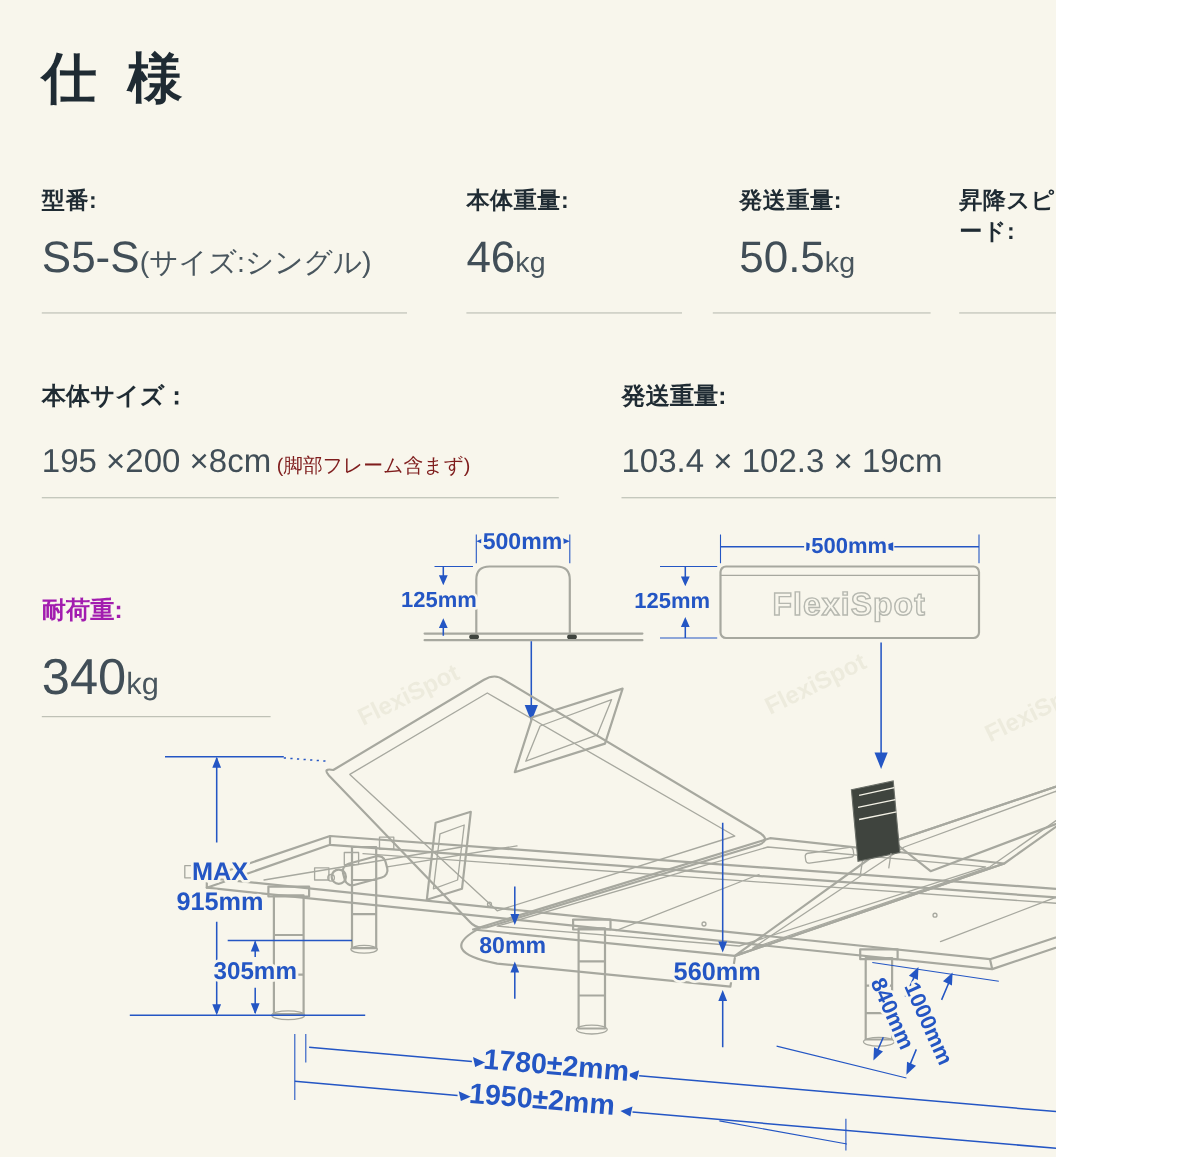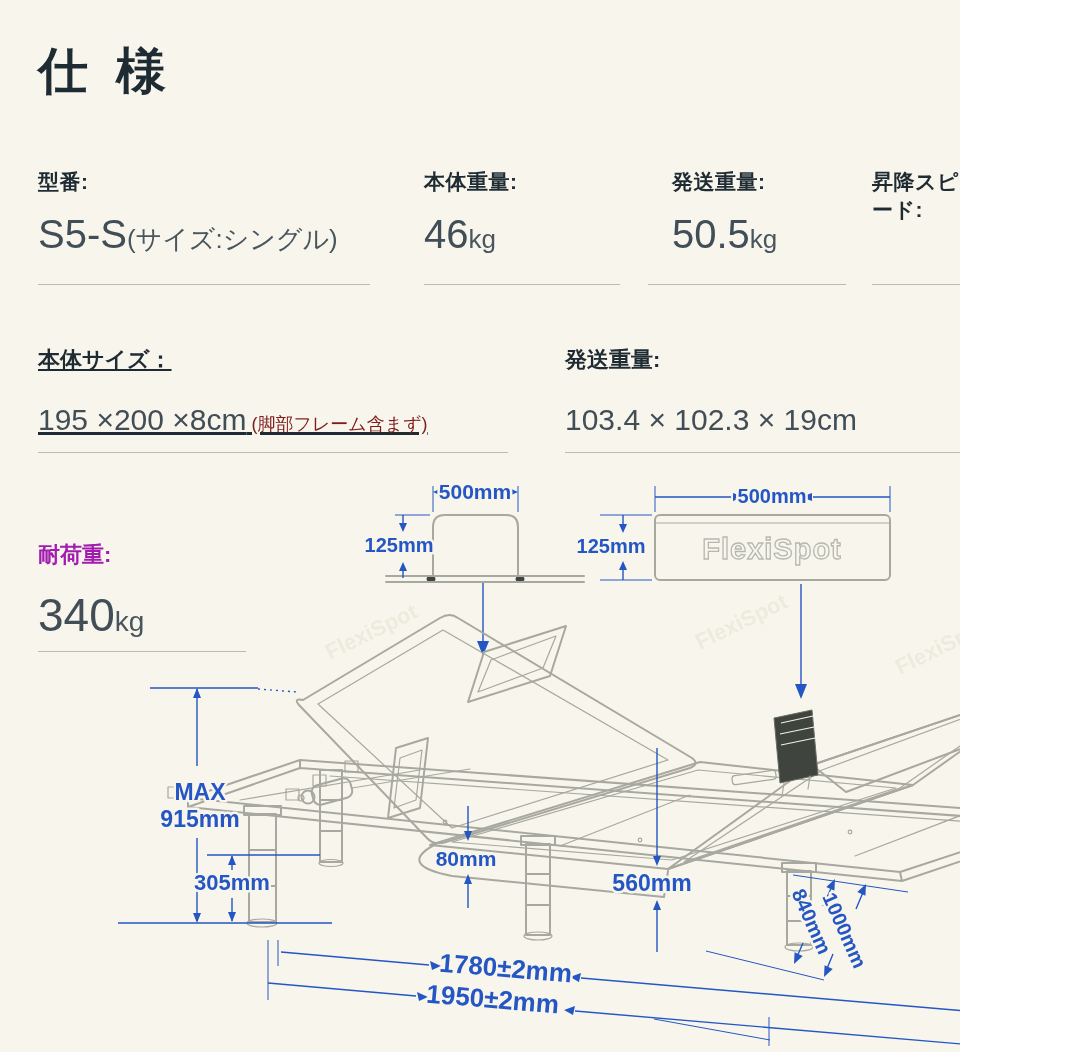--- a/index.html
+++ b/index.html
@@ -55,21 +55,21 @@
     <div class="val"><span>50.5</span><span class="sub">kg</span></div>
   </div>
   <div class="spec" style="left:872px;">
     <div class="lbl">昇降スピード:</div>
   </div>
   <div class="rule" style="left:38px;top:284px;width:332px;"></div>
   <div class="rule" style="left:424px;top:284px;width:196px;"></div>
   <div class="rule" style="left:648px;top:284px;width:198px;"></div>
   <div class="rule" style="left:872px;top:284px;width:185px;"></div>
 
-  <div class="spec2" style="left:38px;text-decoration:underline;">
+  <div class="spec2" style="left:38px;">
     <div class="lbl">本体サイズ：</div>
     <div class="val"><span>195 ×200 ×8cm</span><span class="sub"> (脚部フレーム含まず)</span></div>
   </div>
   <div class="spec2" style="left:565px;">
     <div class="lbl">発送重量:</div>
     <div class="val"><span>103.4 × 102.3 × 19cm</span><span class="sub"></span></div>
   </div>
   <div class="rule" style="left:38px;top:452px;width:470px;"></div>
   <div class="rule" style="left:565px;top:452px;width:492px;"></div>
 

